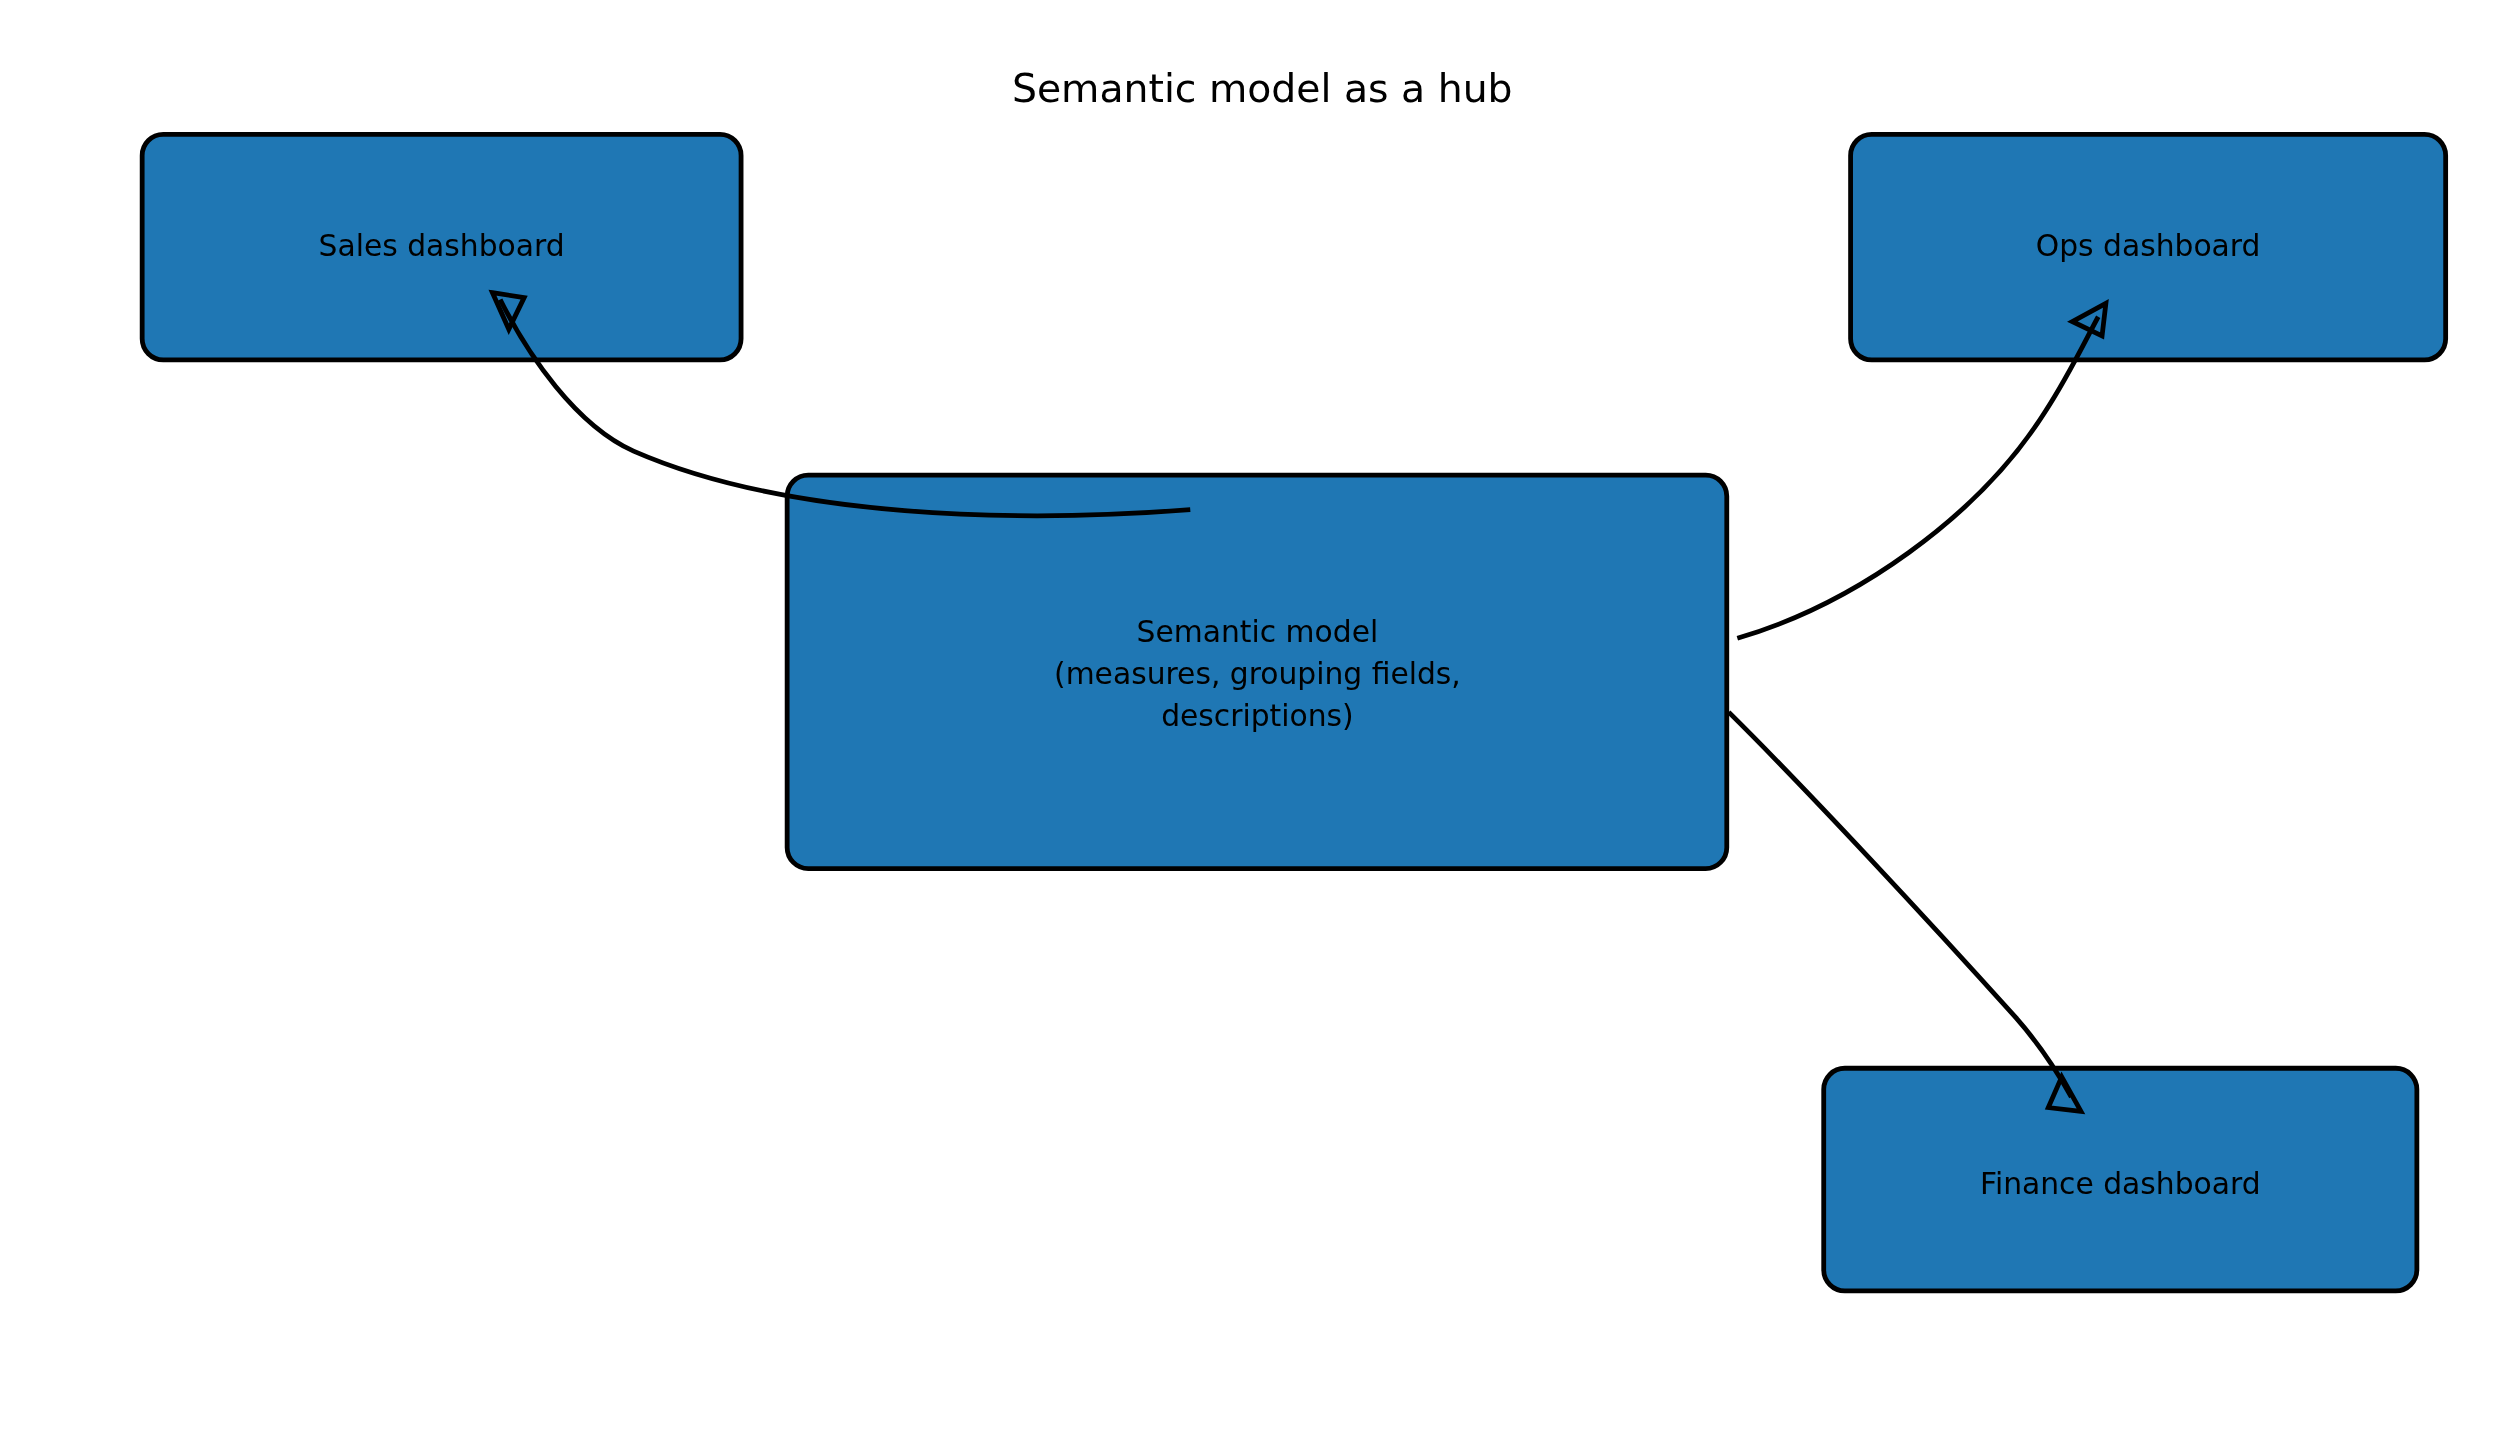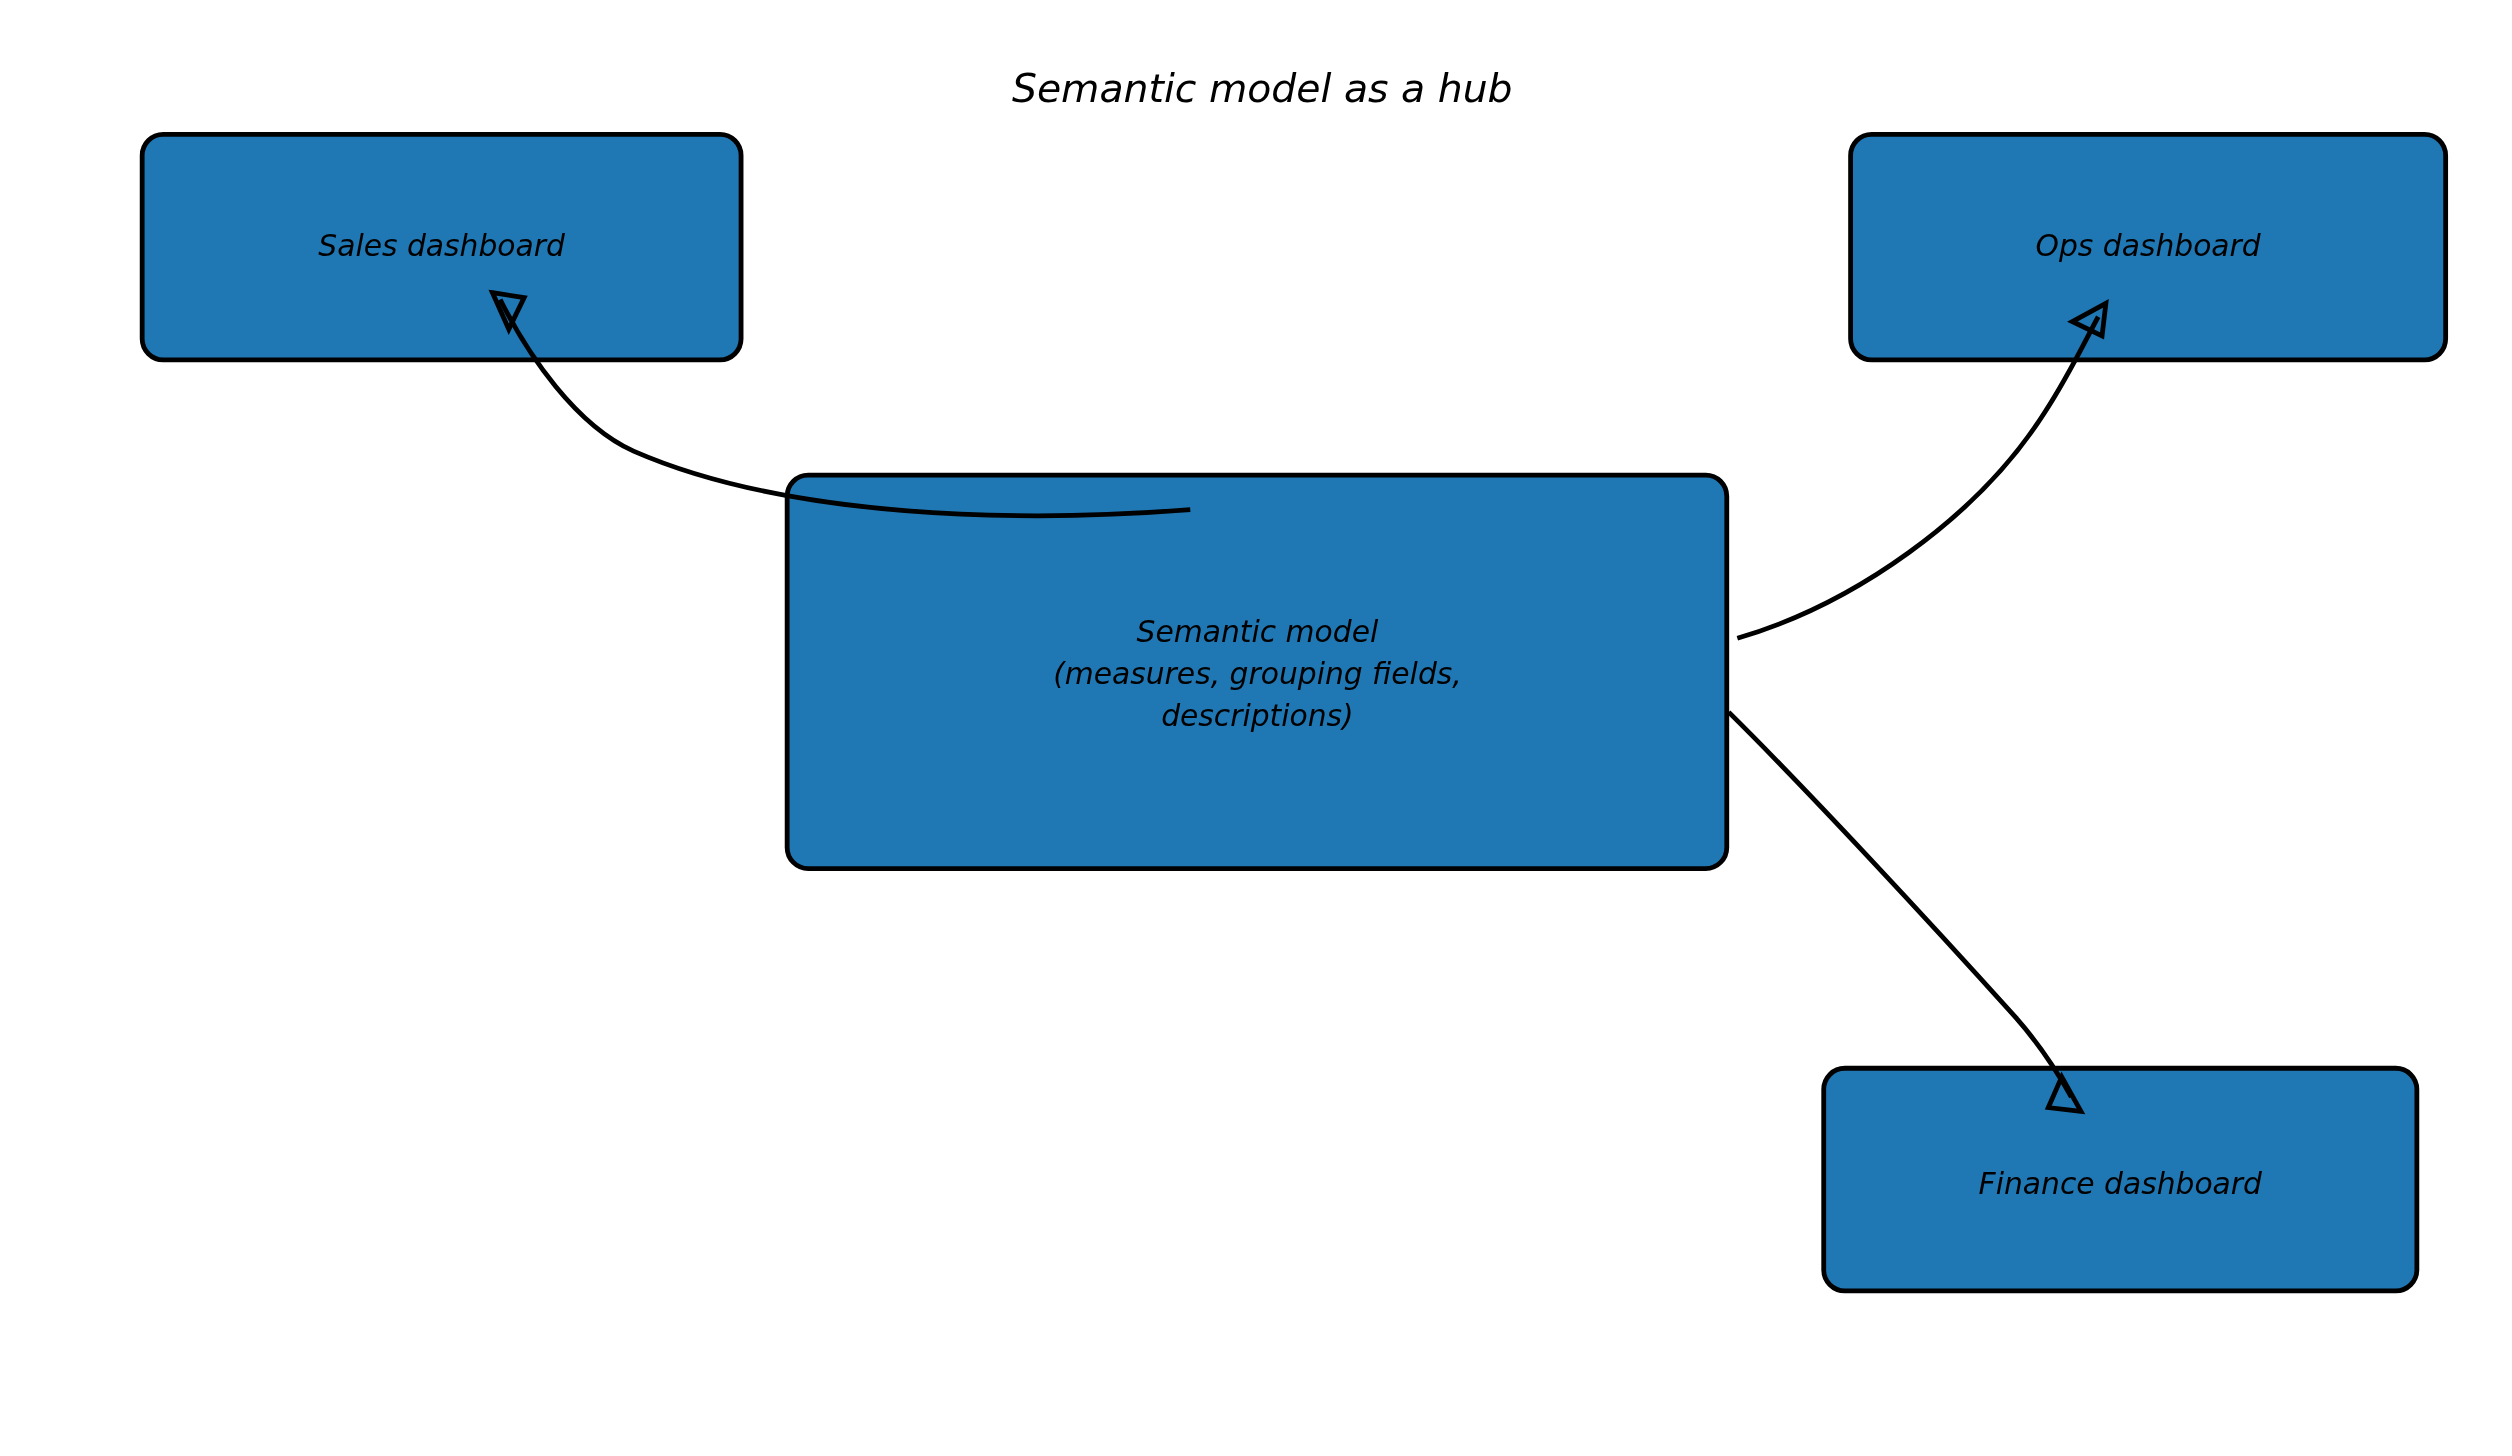--- a/index.html
+++ b/index.html
@@ -7,21 +7,20 @@
     padding: 0;
     background: #ffffff;
   }
   #canvas {
     position: relative;
     width: 2512px;
     height: 1456px;
     background: #ffffff;
     overflow: hidden;
     font-family: "DejaVu Sans", sans-serif;
-    font-style: italic;
   }
   #diagram-svg {
     position: absolute;
     top: 0;
     left: 0;
     width: 2512px;
     height: 1456px;
   }
   .node-rect {
     fill: #1f77b4;

